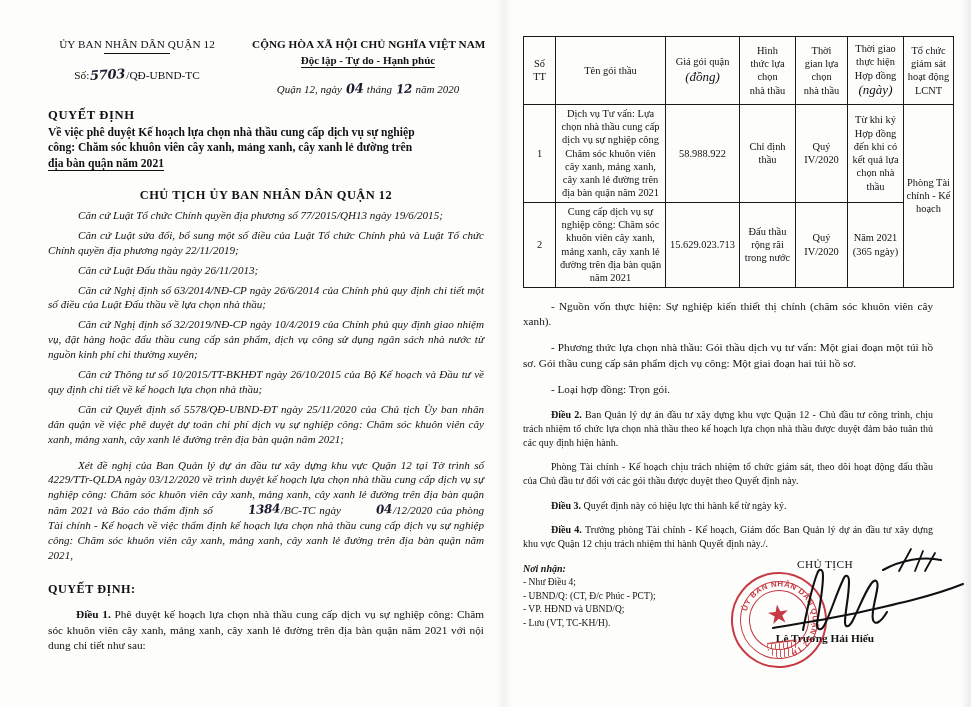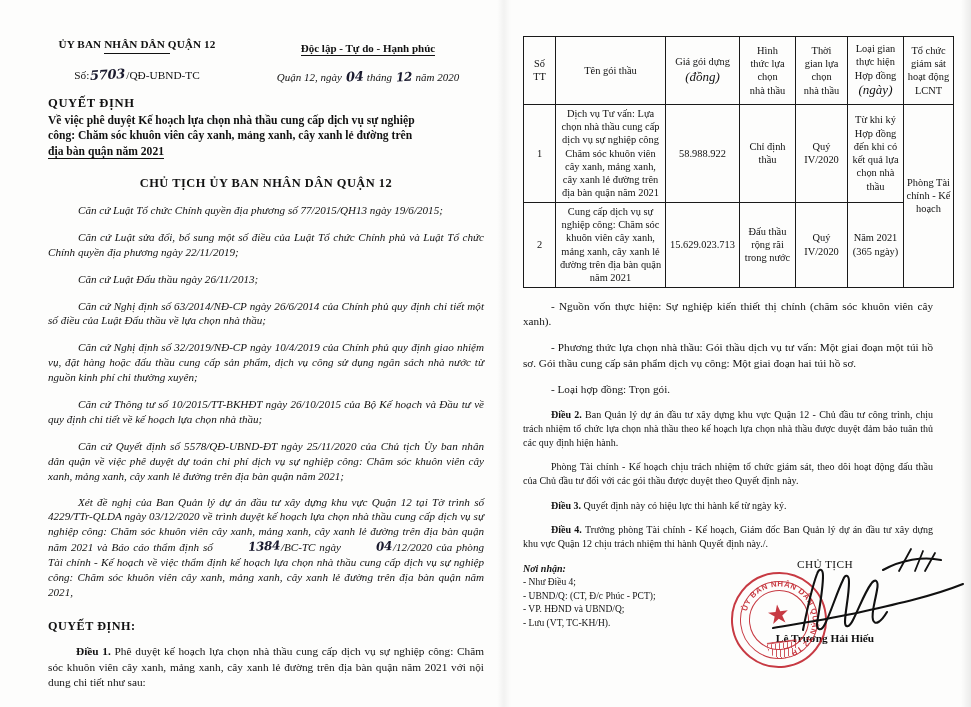--- a/index.html
+++ b/index.html
@@ -54,21 +54,21 @@
   .hdr {
     display: flex;
     justify-content: space-between;
     align-items: flex-start;
   }
   .hdr-left { width: 178px; text-align: center; }
   .hdr-right { width: 232px; text-align: center; }
 
   .org-name {
     font-size: 11.2px;
-    font-weight: bold;
+    font-weight: normal;
     letter-spacing: .1px;
     white-space: nowrap;
     text-align: center;
   }
   .rule-short {
     width: 66px;
     height: 1.4px;
     background: #111;
     margin: 3px auto 0;
   }
@@ -135,21 +135,21 @@
     letter-spacing: .5px;
     margin-top: 17px;
   }
 
   .basis {
     font-size: 11.1px;
     font-style: italic;
     line-height: 1.345;
     text-align: justify;
     text-indent: 30px;
-    margin-top: 12px;
+    margin-top: 5px;
   }
   .basis.gap { margin-top: 11px; }
 
   .decide-word {
     text-align: left;
     font-size: 12.2px;
     font-weight: bold;
     letter-spacing: .5px;
     margin-top: 19px;
   }
@@ -346,20 +346,21 @@
 
   <div class="col-left">
 
     <div class="hdr">
       <div class="hdr-left">
         <div class="org-name">ỦY BAN NHÂN DÂN QUẬN 12</div>
         <div class="rule-short"></div>
         <div class="numline"><span>Số:</span><span class="hw">5703</span><span>/QĐ-UBND-TC</span></div>
       </div>
       <div class="hdr-right">
+        <div class="nation">CỘNG HÒA XÃ HỘI CHỦ NGHĨA VIỆT NAM</div>
         <div class="motto">Độc lập - Tự do - Hạnh phúc</div>
         <div class="dateline"><span>Quận 12,</span> <span>ngày</span> <span class="hw">04</span> <span>tháng</span> <span class="hw hw-sm">12</span> <span>năm 2020</span></div>
       </div>
     </div>
 
     <div class="title-block">
       <div class="decision-word">QUYẾT ĐỊNH</div>
       <div class="decision-sub">
         <span>Về việc phê duyệt Kế hoạch lựa chọn nhà thầu cung cấp dịch vụ sự nghiệp</span><br>
         <span>công: Chăm sóc khuôn viên cây xanh, mảng xanh, cây xanh lẻ đường trên</span><br>
@@ -393,24 +394,24 @@
         <col style="width:74px">
         <col style="width:56px">
         <col style="width:52px">
         <col style="width:56px">
         <col style="width:50px">
       </colgroup>
       <thead>
         <tr>
           <th><span>Số</span><br><span>TT</span></th>
           <th><span>Tên gói thầu</span></th>
-          <th><span>Giá gói dựng</span><br><span class="it">(đồng)</span></th>
+          <th><span>Giá gói quận</span><br><span class="it">(đồng)</span></th>
           <th><span>Hình</span><br><span>thức lựa</span><br><span>chọn</span><br><span>nhà thầu</span></th>
           <th><span>Thời</span><br><span>gian lựa</span><br><span>chọn</span><br><span>nhà thầu</span></th>
-          <th><span>Loại gian</span><br><span>thực hiện</span><br><span>Hợp đồng</span><br><span class="it">(ngày)</span></th>
+          <th><span>Thời giao</span><br><span>thực hiện</span><br><span>Hợp đồng</span><br><span class="it">(ngày)</span></th>
           <th><span>Tổ chức</span><br><span>giám sát</span><br><span>hoạt động</span><br><span>LCNT</span></th>
         </tr>
       </thead>
       <tbody>
         <tr>
           <td class="stt">1</td>
           <td class="name">Dịch vụ Tư vấn: Lựa chọn nhà thầu cung cấp dịch vụ sự nghiệp công Chăm sóc khuôn viên cây xanh, mảng xanh, cây xanh lẻ đường trên địa bàn quận năm 2021</td>
           <td class="price">58.988.922</td>
           <td>Chỉ định thầu</td>
           <td>Quý IV/2020</td>

